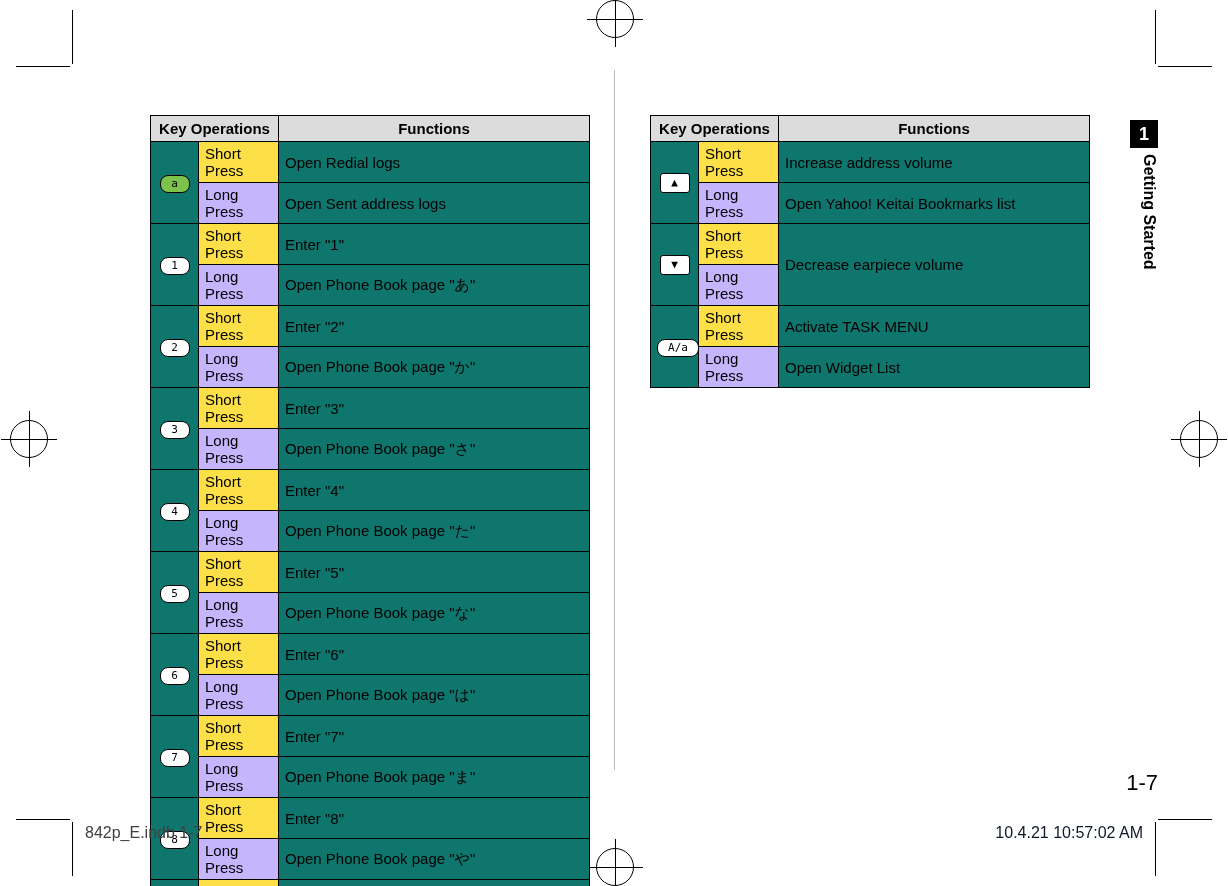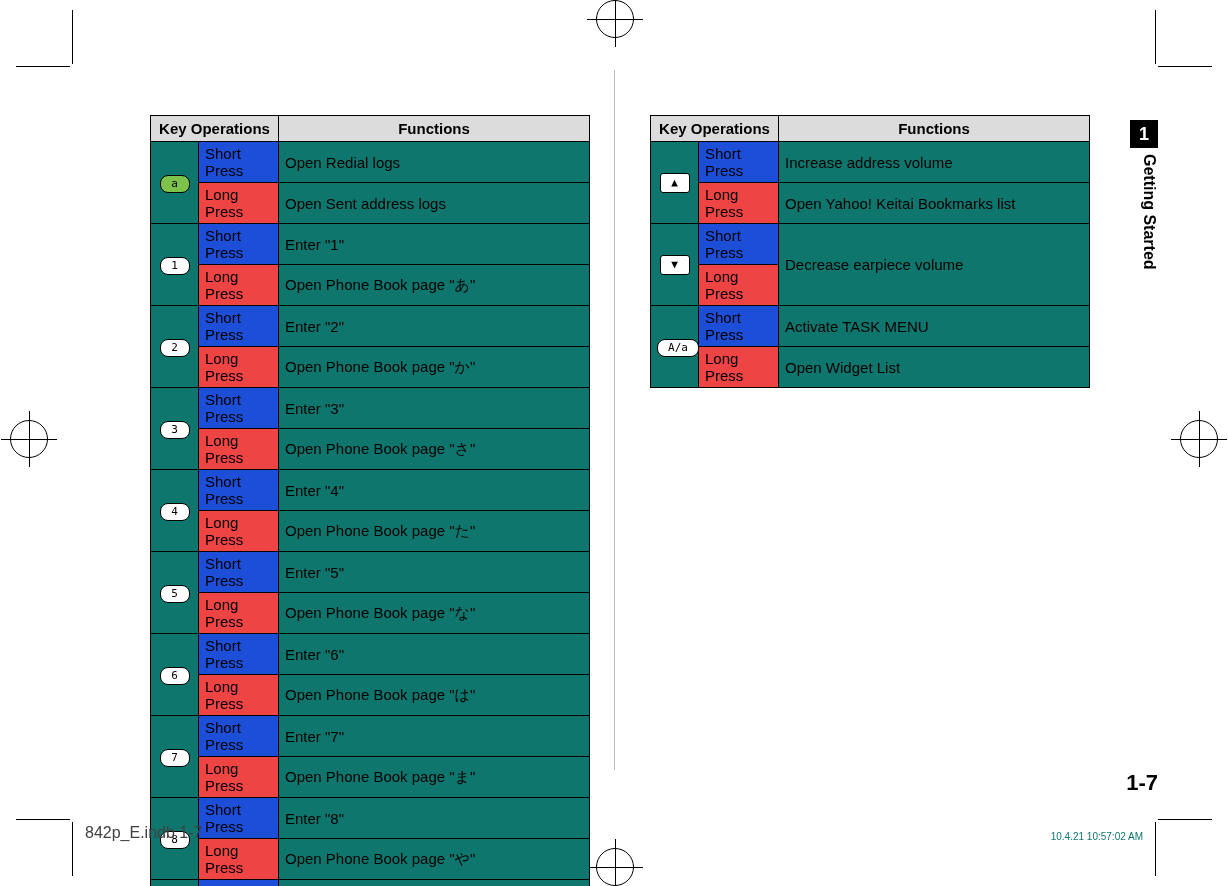--- a/index.html
+++ b/index.html
@@ -54,22 +54,22 @@
     padding: 4px 6px;
     text-align: center;
   }
   table.key-ops td {
     border: 1px solid #000;
     padding: 3px 6px;
     vertical-align: middle;
   }
   .col-key   { width: 48px; text-align: center; }
   .col-press { width: 80px; }
-  .press-row.short { background: #1d4ed8; }
-  .press-row.long  { background: #ef4444; }
+  .press-row.short { background: #fde047; }
+  .press-row.long  { background: #c4b5fd; }
   .func-cell { background: #0f766e; }
 
   .key-icon {
     display: inline-block;
     min-width: 28px;
     height: 16px;
     border: 1px solid #000;
     border-radius: 8px;
     background: #fff;
     font-size: 11px;
@@ -110,31 +110,30 @@
     padding-top: 6px;
     text-align: center;
     width: 28px;
   }
 
   .page-number {
     position: absolute;
     right: 70px;
     top: 770px;
     font-size: 22px;
-    font-weight: bold;
   }
   .footer-left {
     position: absolute;
     left: 85px; bottom: 44px;
     font-size: 16px; color: #404040;
   }
   .footer-right {
     position: absolute;
     right: 85px; bottom: 44px;
-    font-size: 10px; color: #0f766e;
+    font-size: 16px; color: #0f172a;
   }
 </style>
 </head>
 <body>
 
 <div class="page">
 
   <div class="crop-mark cm-h" style="left:16px; top:66px;"></div>
   <div class="crop-mark cm-v" style="left:72px; top:10px;"></div>
   <div class="crop-mark cm-h" style="right:16px; top:66px;"></div>

